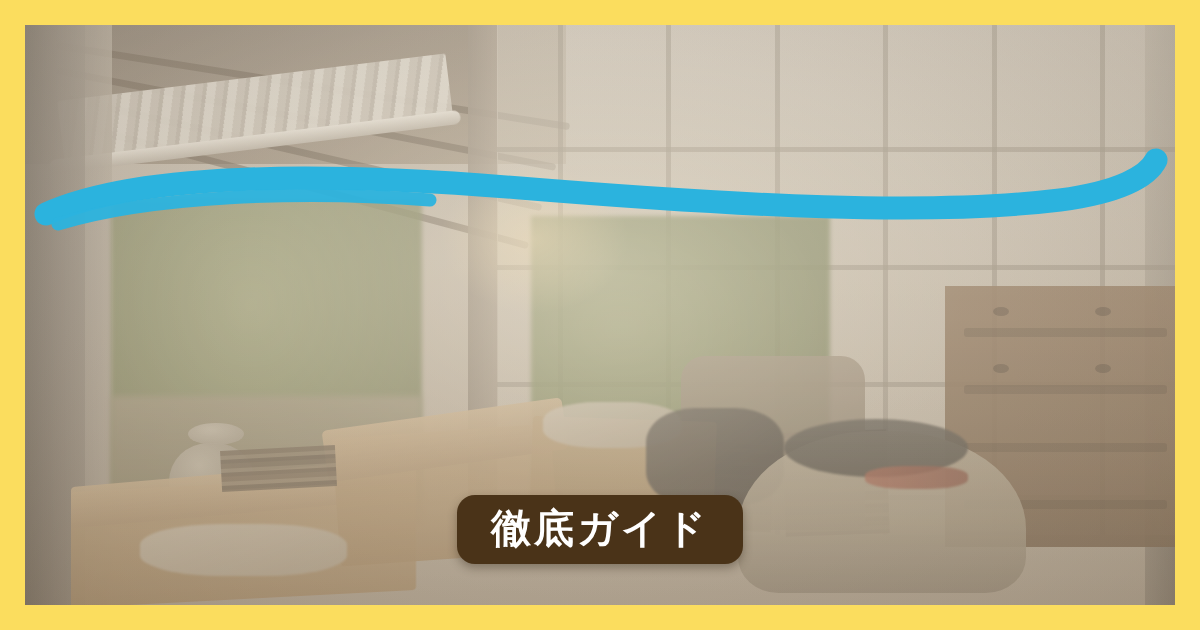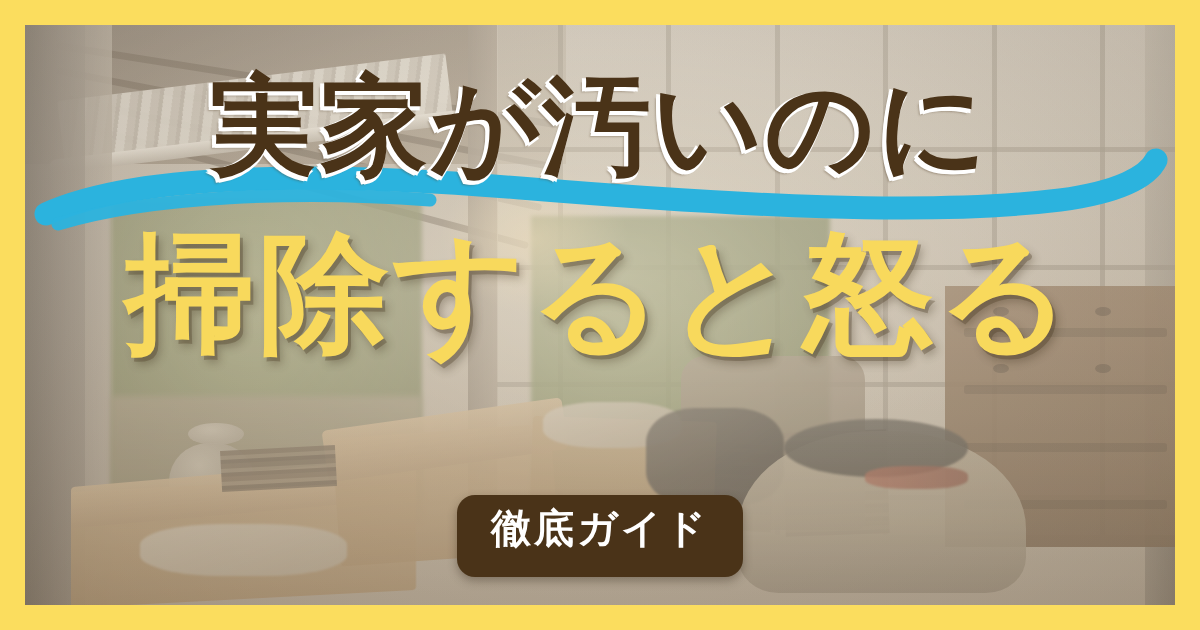--- a/index.html
+++ b/index.html
@@ -269,21 +269,21 @@
 
   .badge-wrap{
     position:absolute; left:0; right:0; top:495px;
     display:flex; justify-content:center;
   }
   .badge{
     background:#4A3318;
     color:#FFFFFF;
     font-size:40px; font-weight:700;
     letter-spacing:3px;
-    padding:13px 34px 29px;
+    padding:13px 34px 16px;
     border-radius:18px;
     box-shadow:0 4px 10px rgba(40,28,14,.35);
     white-space:nowrap;
     line-height:1;
   }
 </style>
 </head>
 <body>
 
 <div id="banner">
@@ -365,22 +365,20 @@
     <div class="layer haze"></div>
   </div>
 
   <svg id="swoosh" viewBox="0 0 1200 630" aria-hidden="true">
     <path d="M46,214 C130,176 300,170 520,188 C740,206 930,216 1060,200 C1120,192 1148,176 1156,160" fill="none" stroke="#2BB3DE" stroke-width="23" stroke-linecap="round"></path>
     <path d="M58,224 C150,196 300,190 430,200" fill="none" stroke="#2BB3DE" stroke-width="13" stroke-linecap="round" opacity=".95"></path>
   </svg>
 
   <div id="content">
 
-    <div class="line1">実家が汚いのに</div>
-
-    <div class="line2">掃除すると怒る</div>
+
 
 
     <div class="badge-wrap">
       <div class="badge">徹底ガイド</div>
     </div>
   </div>
 </div>
 
 </body></html>

